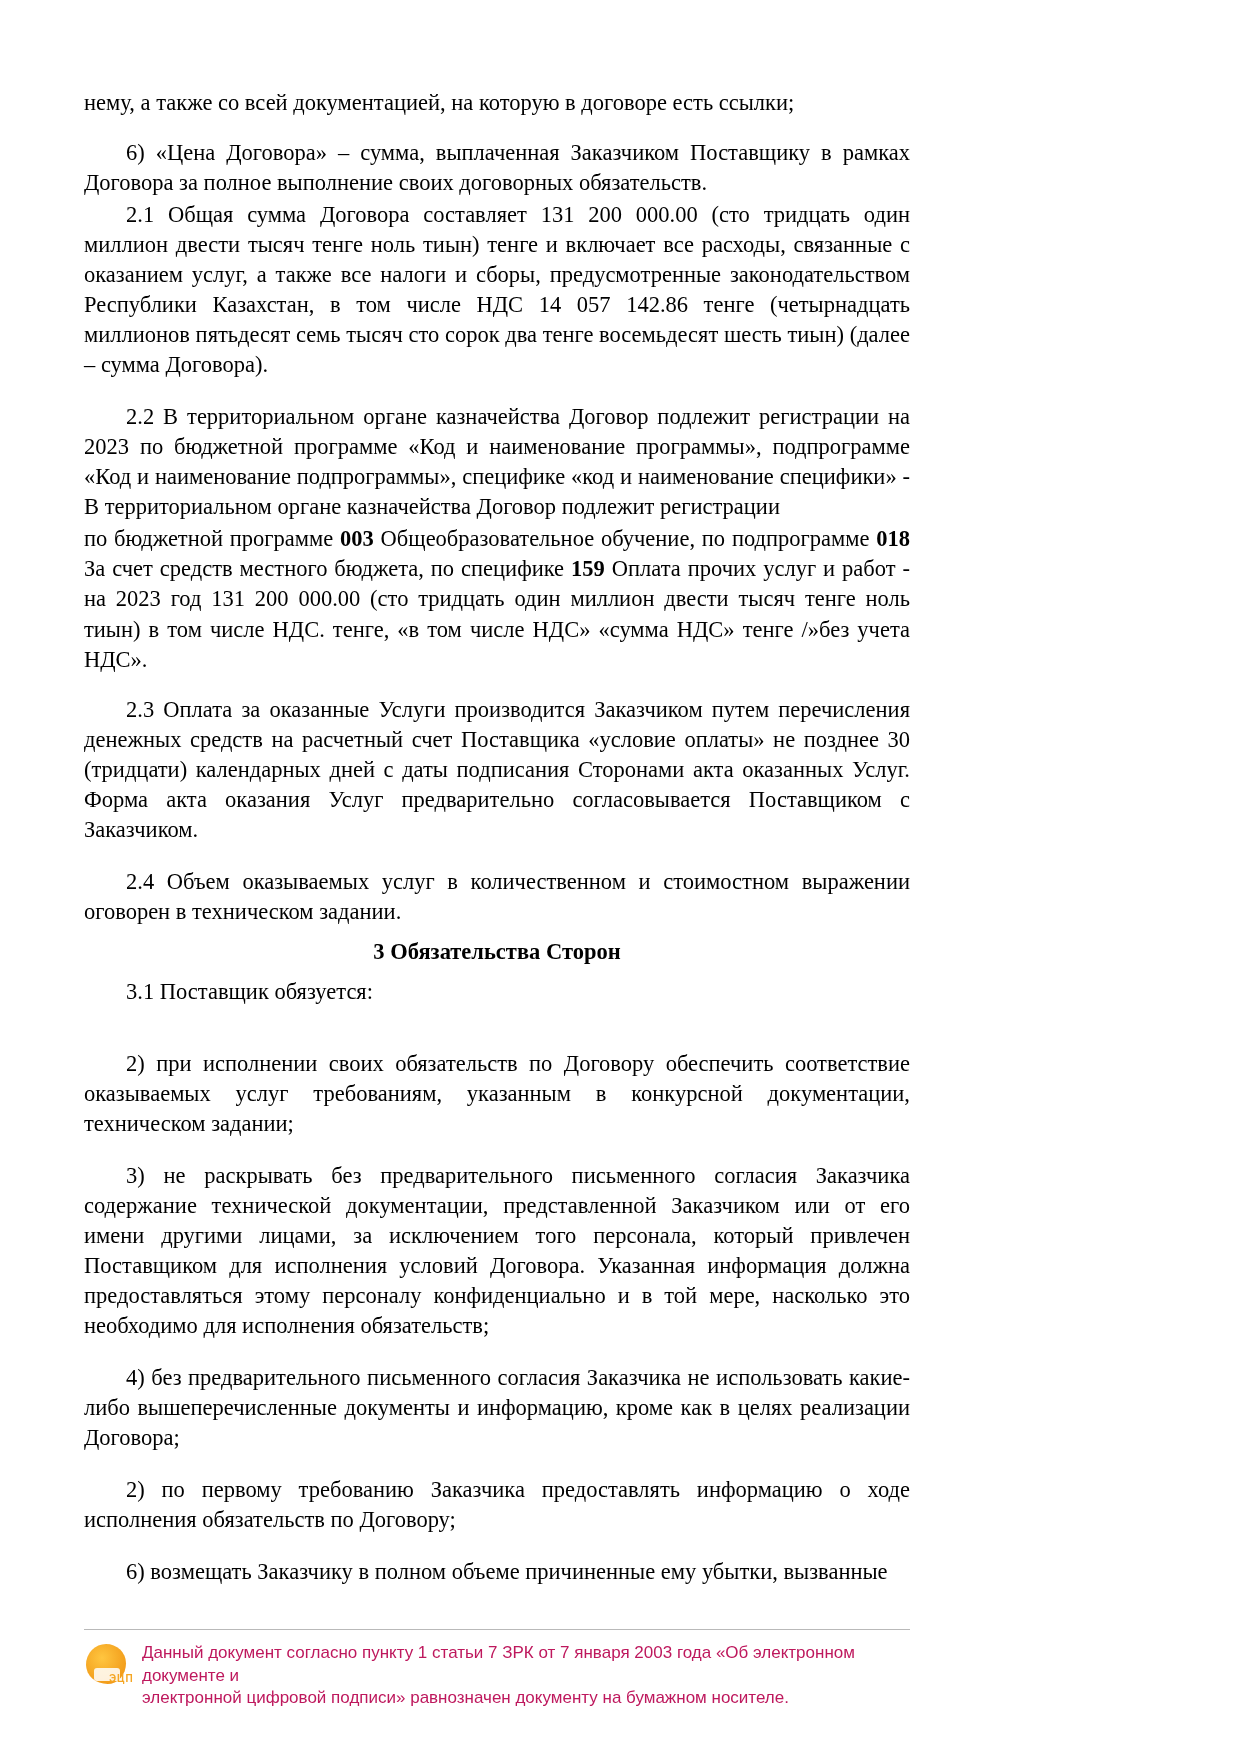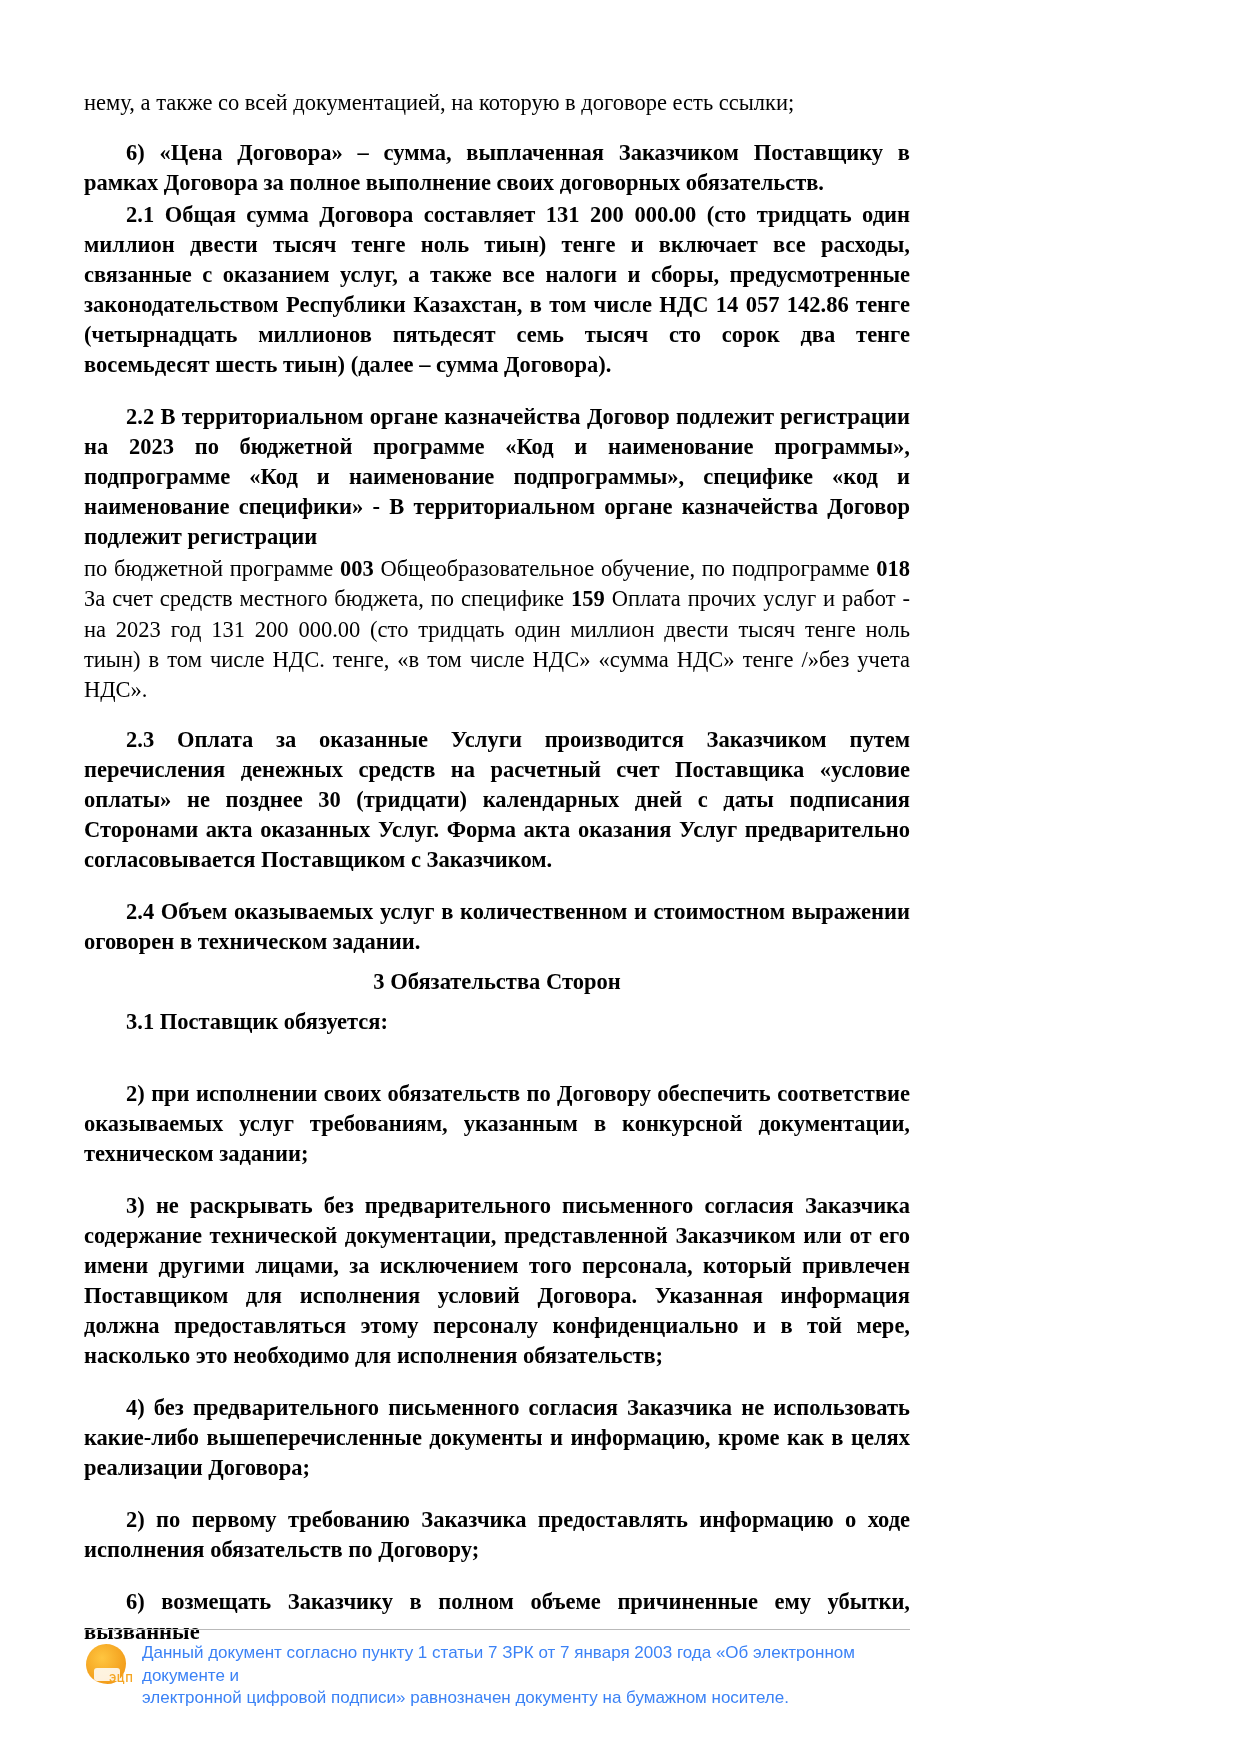--- a/index.html
+++ b/index.html
@@ -26,21 +26,20 @@
     font-size: 22.5px;
     line-height: 1.335;
     text-align: justify;
   }
   p {
     margin: 0;
   }
   .para {
     margin: 0 0 2px 0;
     text-indent: 42px;
-    font-weight: bold;
   }
   .para-noindent {
     margin: 0;
     text-indent: 0;
   }
   .gap-md { height: 20px; }
   .heading {
     text-align: center;
     font-weight: bold;
     font-size: 22.5px;
@@ -95,21 +94,21 @@
     font-family: "Liberation Sans", sans-serif;
     font-size: 10px;
     letter-spacing: 1px;
     color: #f5a623;
     font-weight: bold;
   }
   .footer-text {
     font-family: "Liberation Sans", sans-serif;
     font-size: 17px;
     line-height: 1.33;
-    color: #3b82f6;
+    color: #be185d;
     max-width: 940px;
   }
 </style>
 </head>
 <body>
 
 <div class="page">
   <div class="doc-body">
 
     <p class="para-noindent">нему, а также со всей документацией, на которую в договоре есть ссылки;</p>

